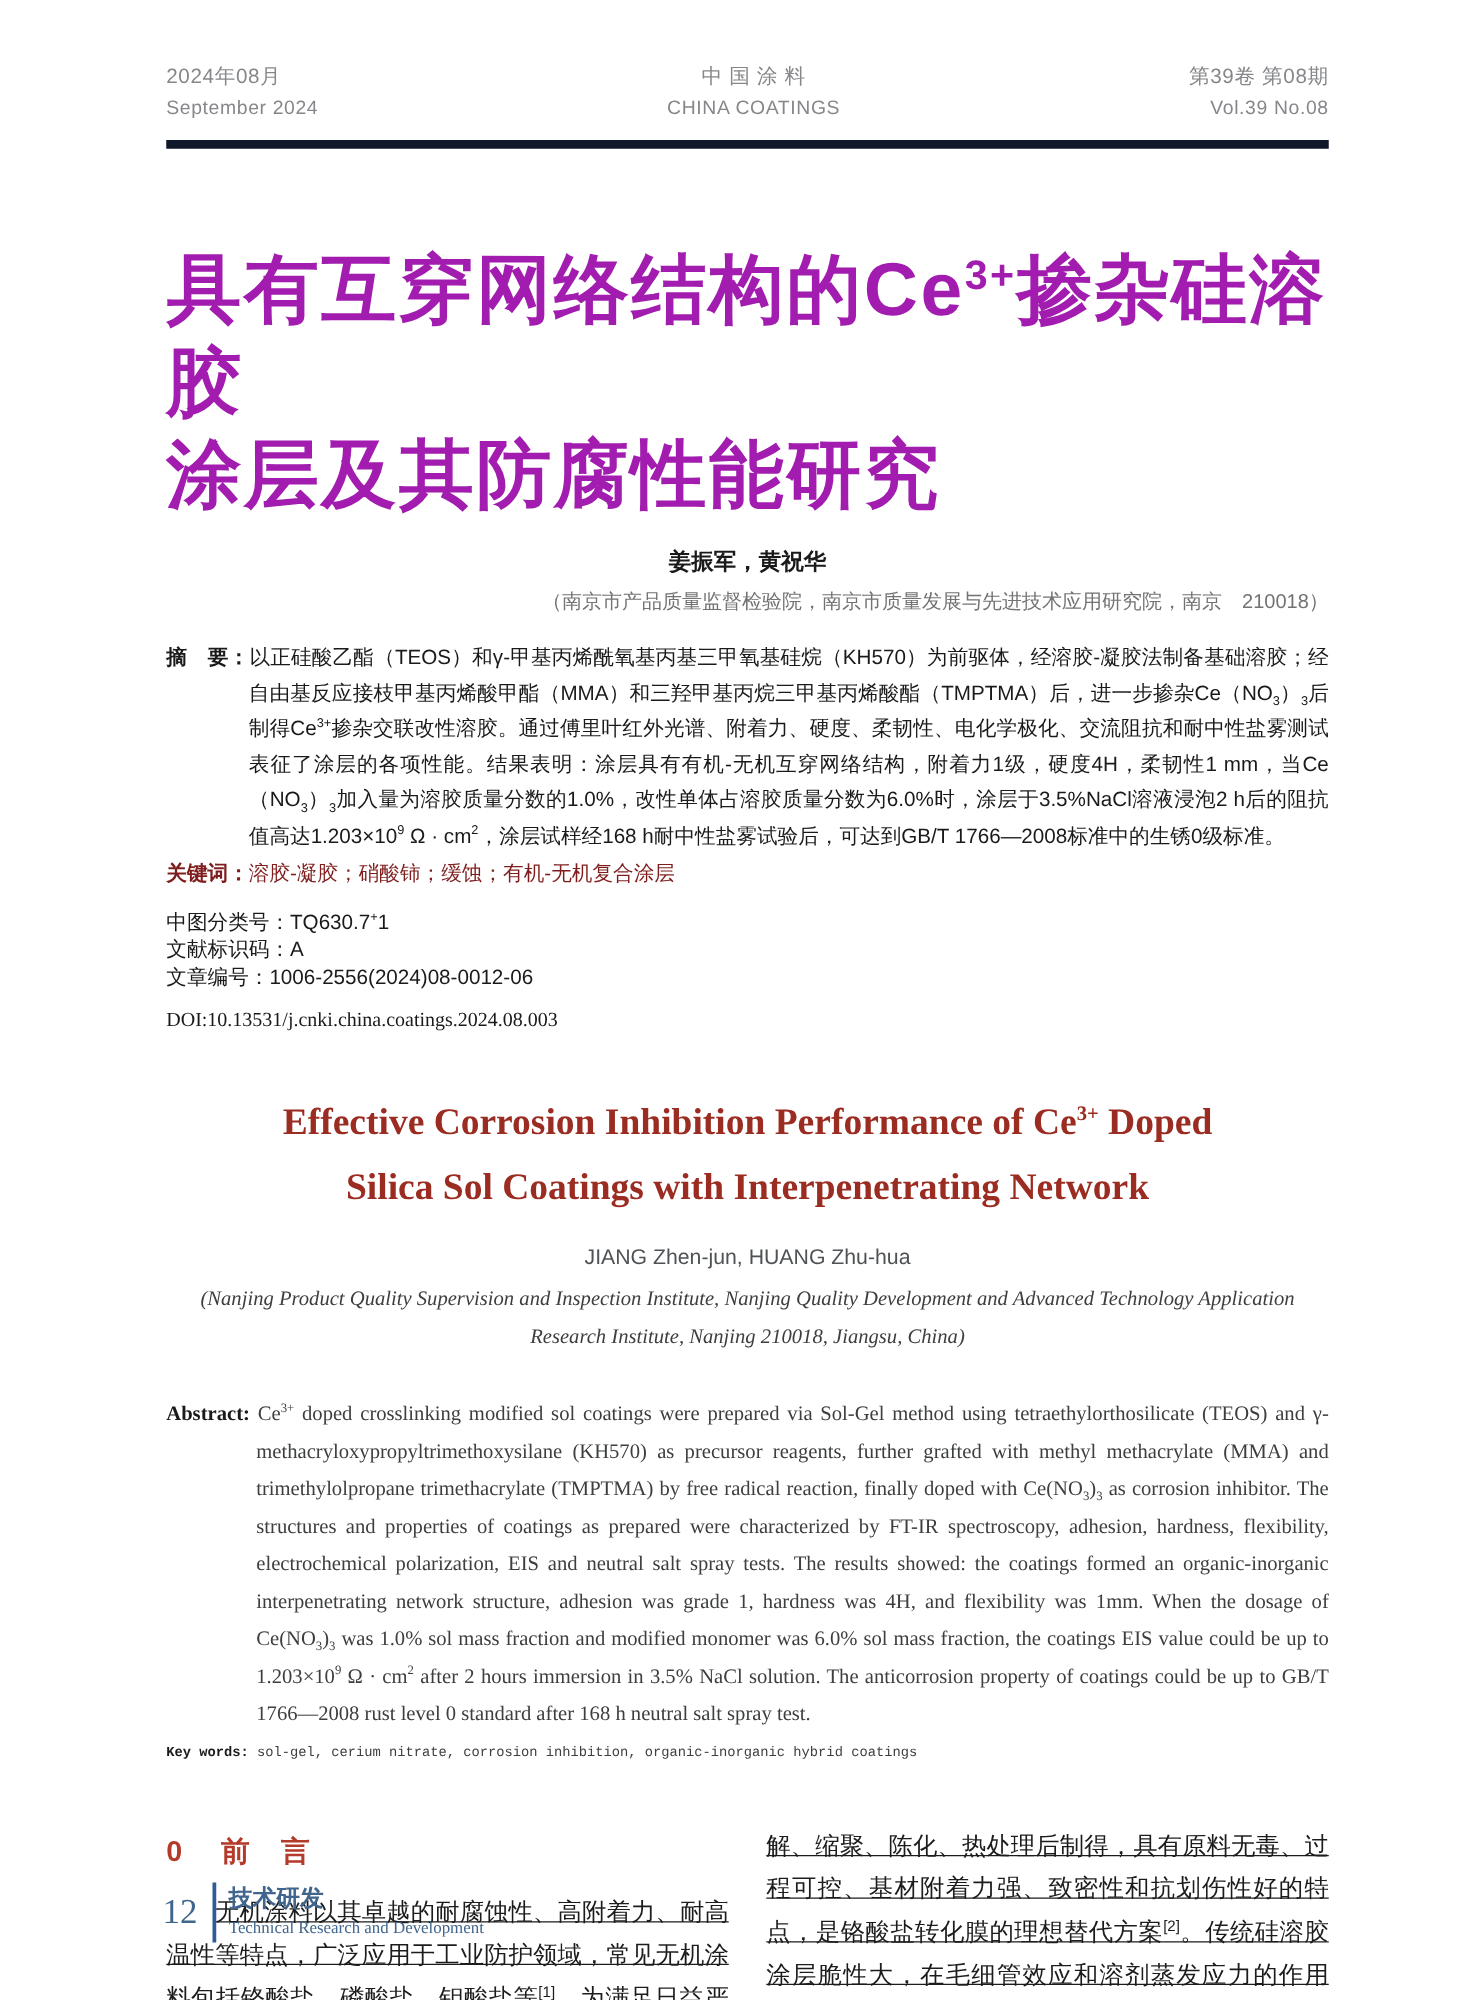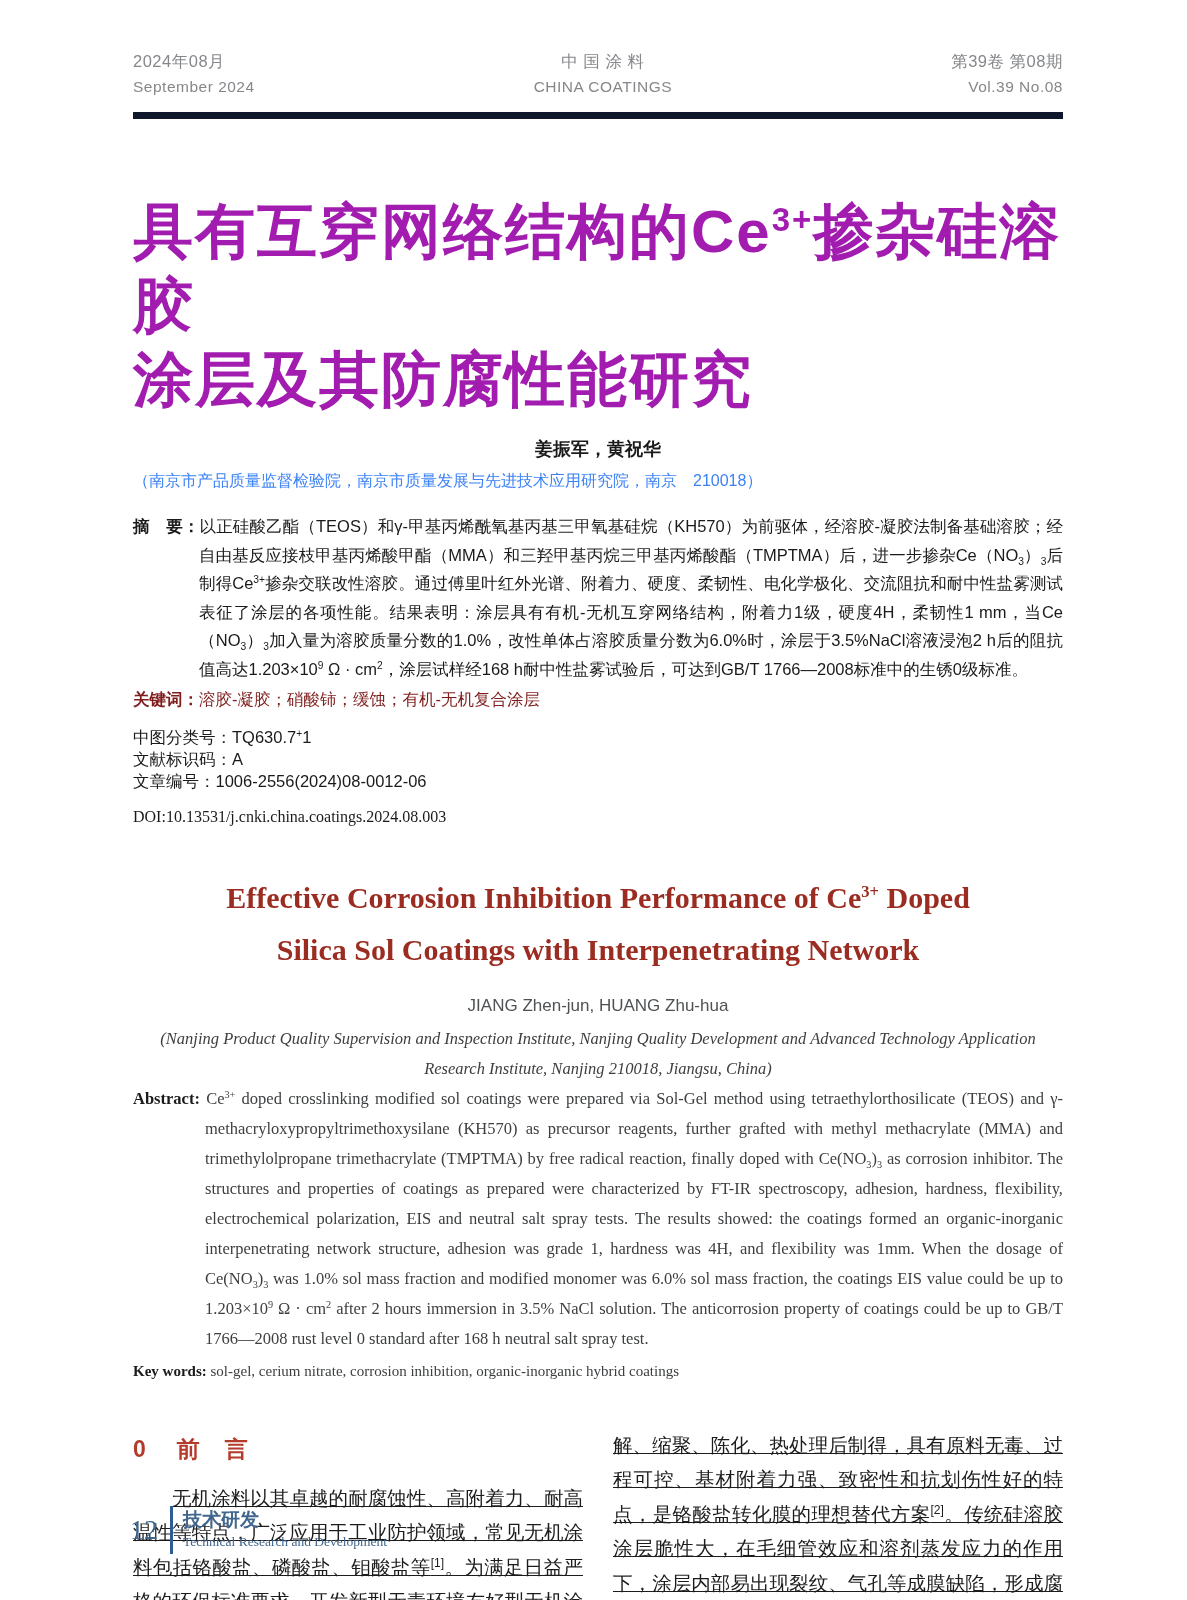--- a/index.html
+++ b/index.html
@@ -19,21 +19,21 @@
   .jheader .col.center { text-align:center; }
   .jheader .col.right { text-align:right; }
   .jheader .en { font-size:15.5px; }
 
   
   .title-cn { margin-top:76px; text-align:left; color:#a21caf;
     font-weight:bold; font-size:60px; line-height:74px; letter-spacing:2px; }
   .title-cn sup { font-size:55%; line-height:0; }
 
   .authors-cn { margin-top:20px; text-align:center; font-size:18px; font-weight:bold; color:#1a1a1a; }
-  .affil-cn { margin-top:10px; text-align:left; font-size:16px; color:#3b82f6; }
+  .affil-cn { margin-top:10px; text-align:right; font-size:16px; color:#737373; }
 
   
   .abstract-cn { margin-top:20px; font-size:16.5px; line-height:28.5px;
     text-align:justify; color:#1a1a1a; padding-left:66px; text-indent:-66px; }
   .abstract-cn .lbl { font-weight:bold; }
   .keywords-cn { margin-top:2px; font-size:16.5px; line-height:28.5px; color:#7f1d1d; }
   .keywords-cn .lbl { font-weight:bold; }
 
   .meta-row { margin-top:13px; display:flex; justify-content:space-between;
     font-size:16.5px; color:#1a1a1a;flex-direction:column; }
@@ -45,26 +45,26 @@
   
   .title-en { margin-top:46px; text-align:center; color:#9b2c21;
     font-family:"Liberation Serif", serif; font-weight:bold;
     font-size:30px; line-height:52px; }
   .title-en sup { font-size:55%; }
   .authors-en { margin-top:20px; text-align:center; font-size:17px; color:#4f5254; }
   .affil-en { margin-top:8px; text-align:center; font-family:"Liberation Serif", serif;
     font-style:italic; font-size:16.5px; line-height:30px; color:#3c3e40; }
 
   
-  .abstract-en { margin-top:0; font-family:"Liberation Serif", serif;
+  .abstract-en { margin-top:32px; font-family:"Liberation Serif", serif;
     font-size:16.5px; line-height:30px; text-align:justify; color:#3c3e40;
     padding-left:72px; text-indent:-72px; }
   .abstract-en .lbl { font-weight:bold; color:#1a1a1a; }
-  .keywords-en { margin-top:2px; font-family:Liberation Serif, serif;
-    font-size:15px; line-height:30px; color:#3c3e40; }
+  .keywords-en { margin-top:2px; font-family:Liberation Mono, monospace;
+    font-size:11px; line-height:30px; color:#3c3e40; }
   .keywords-en .lbl { font-weight:bold; color:#1a1a1a; }
 
   
   .body-cols { margin-top:42px; display:flex; gap:30px; }
   .bcol { width:450px; }
   .sec-heading { color:#b33b2b; font-weight:bold; font-size:23px;
     margin-top:6px; margin-bottom:16px; letter-spacing:1px; }
   .sec-heading .num { margin-right:30px; }
   .bpara { font-size:19.5px; line-height:34.5px; text-align:justify; color:#1c1c1c;text-decoration:underline; }
   .bpara.indent { text-indent:2em; }

